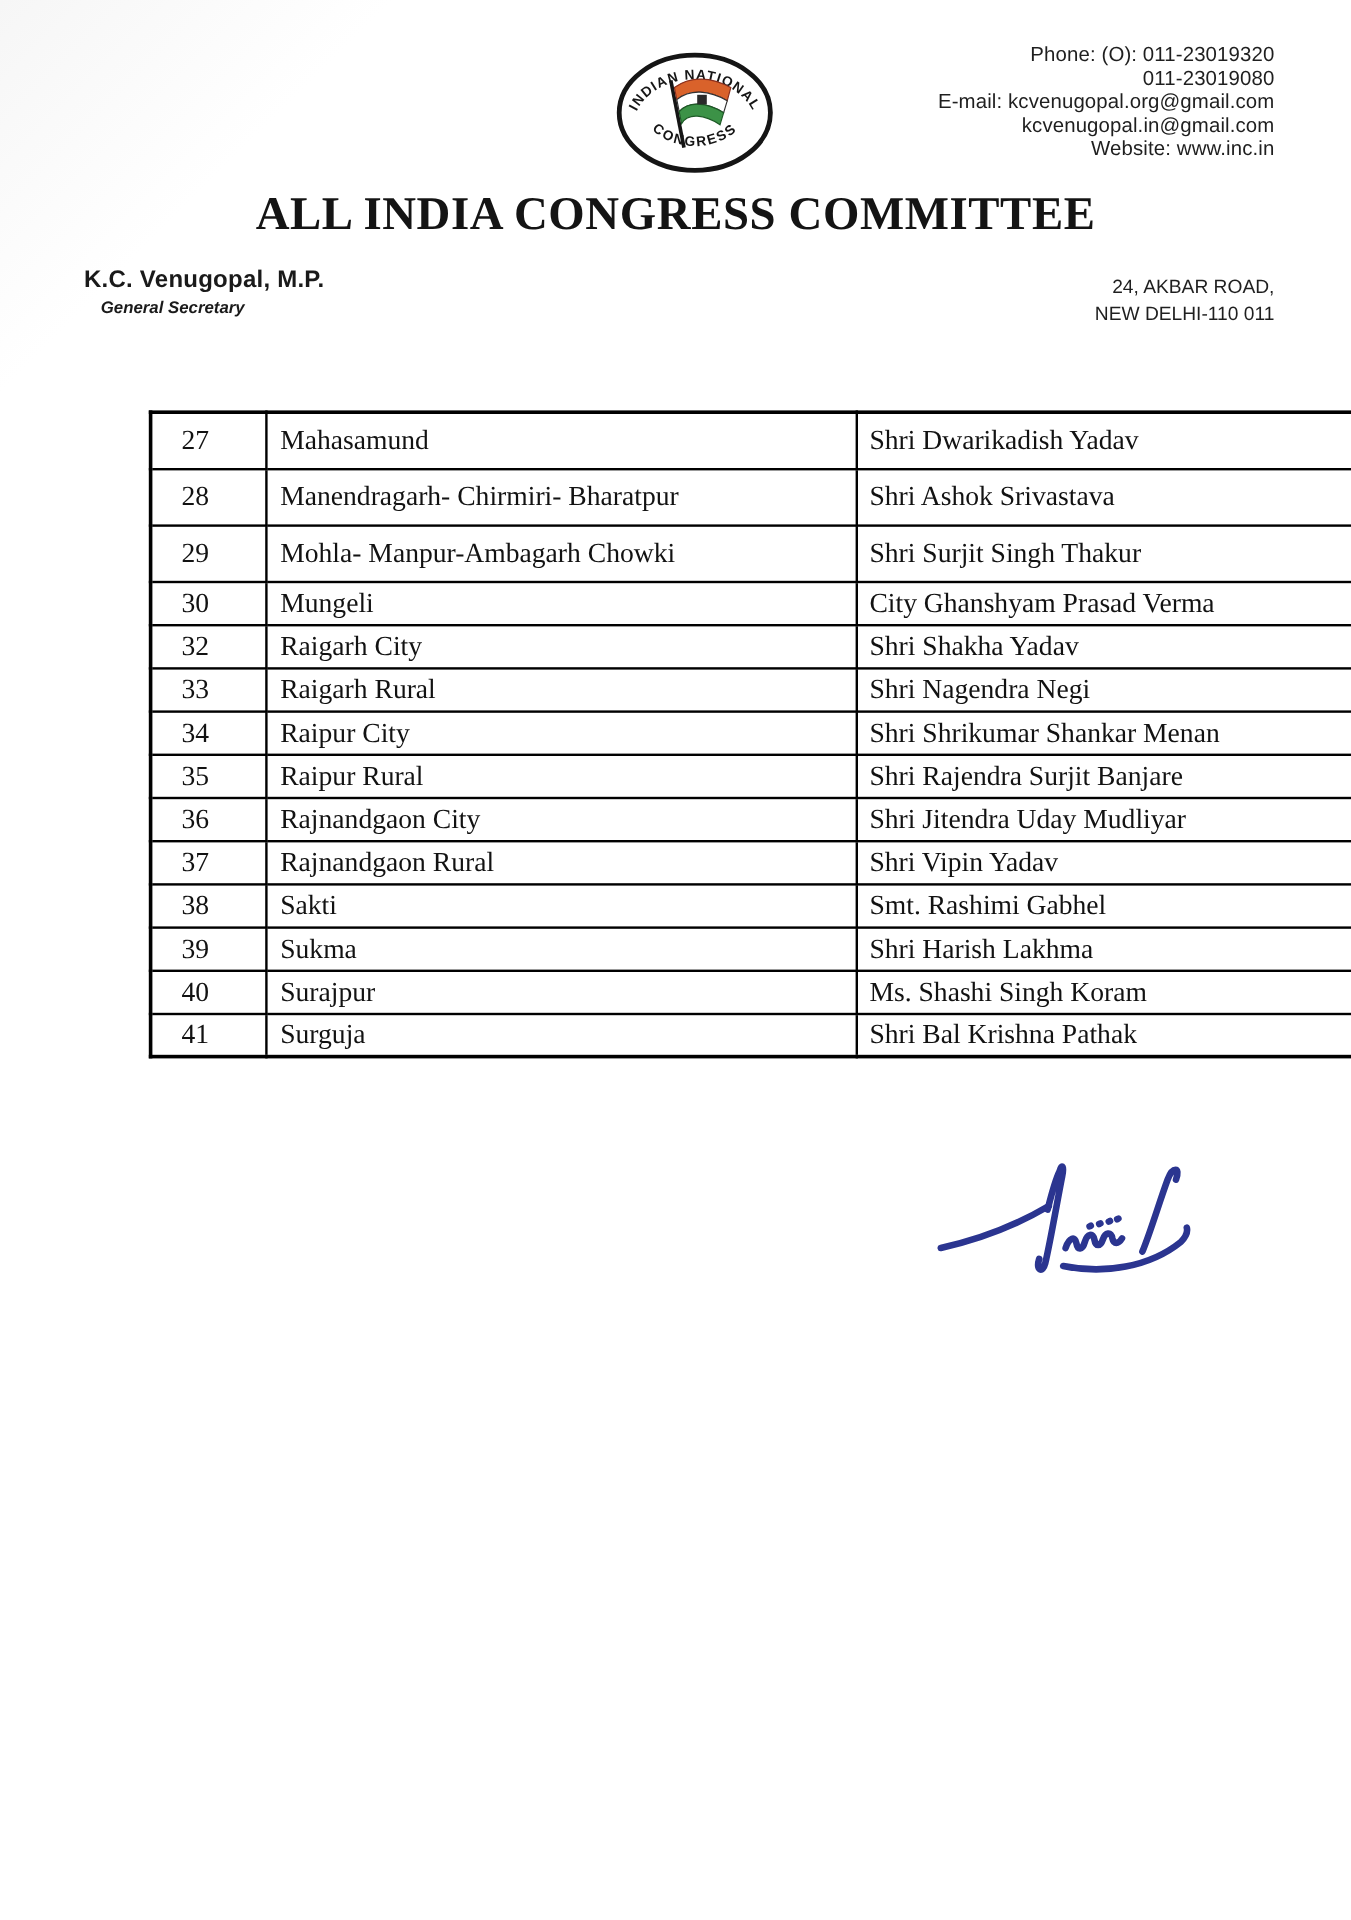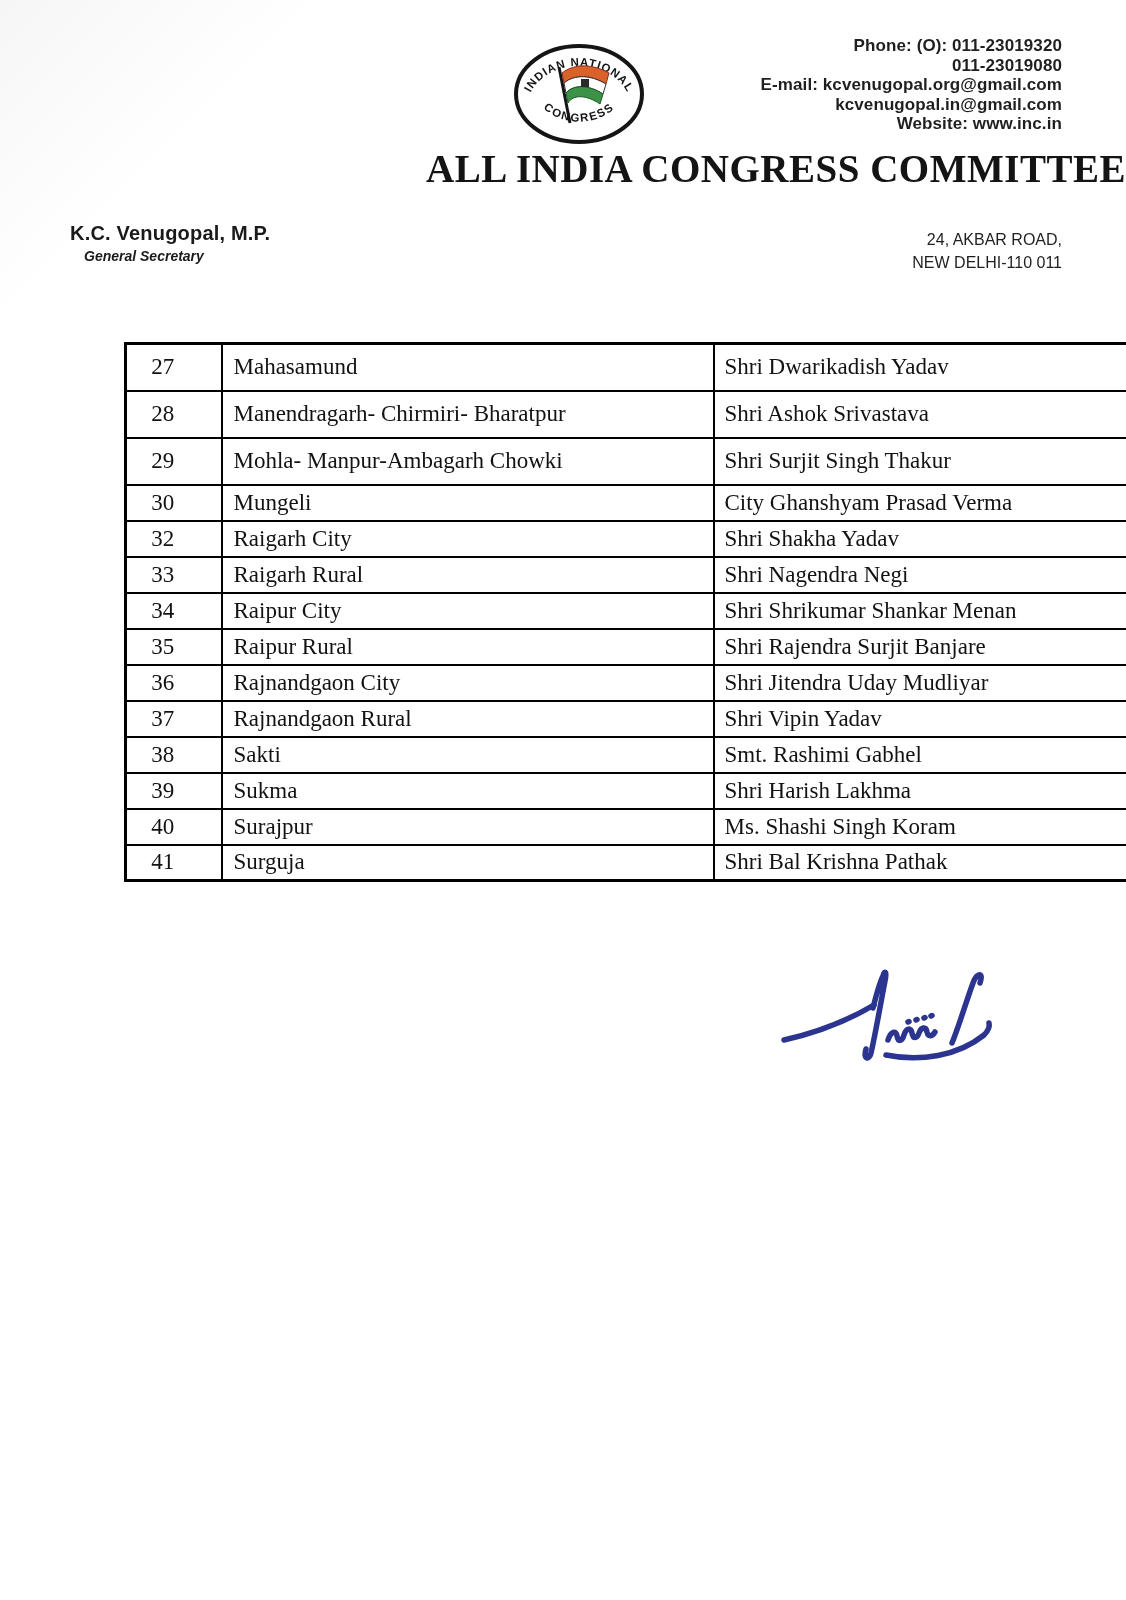--- a/index.html
+++ b/index.html
@@ -18,30 +18,29 @@
       #ffffff;
   }
 
   
   .contact-block {
     position: absolute; top: 36px; right: 64px;
     text-align: right;
     font-size: 17px; line-height: 19.5px;
     color: #1f1f1f;
     letter-spacing: 0.1px;
-    font-weight: bold;
   }
 
   
   .logo-wrap { position: absolute; left: 512px; top: 42px; width: 134px; height: 104px; }
 
   
   .org-title {
-    position: absolute; top: 146px; left: 0; width: 100%;
-    text-align: right;
+    position: absolute; top: 156px; left: 0; width: 100%;
+    text-align: center;
     font-family: "Liberation Serif", serif;
     font-weight: bold;
     font-size: 39px;
     letter-spacing: 0.5px;
     color: #141414;
     white-space: nowrap;
   }
 
   
   .officer-block { position: absolute; left: 70px; top: 222px; }

